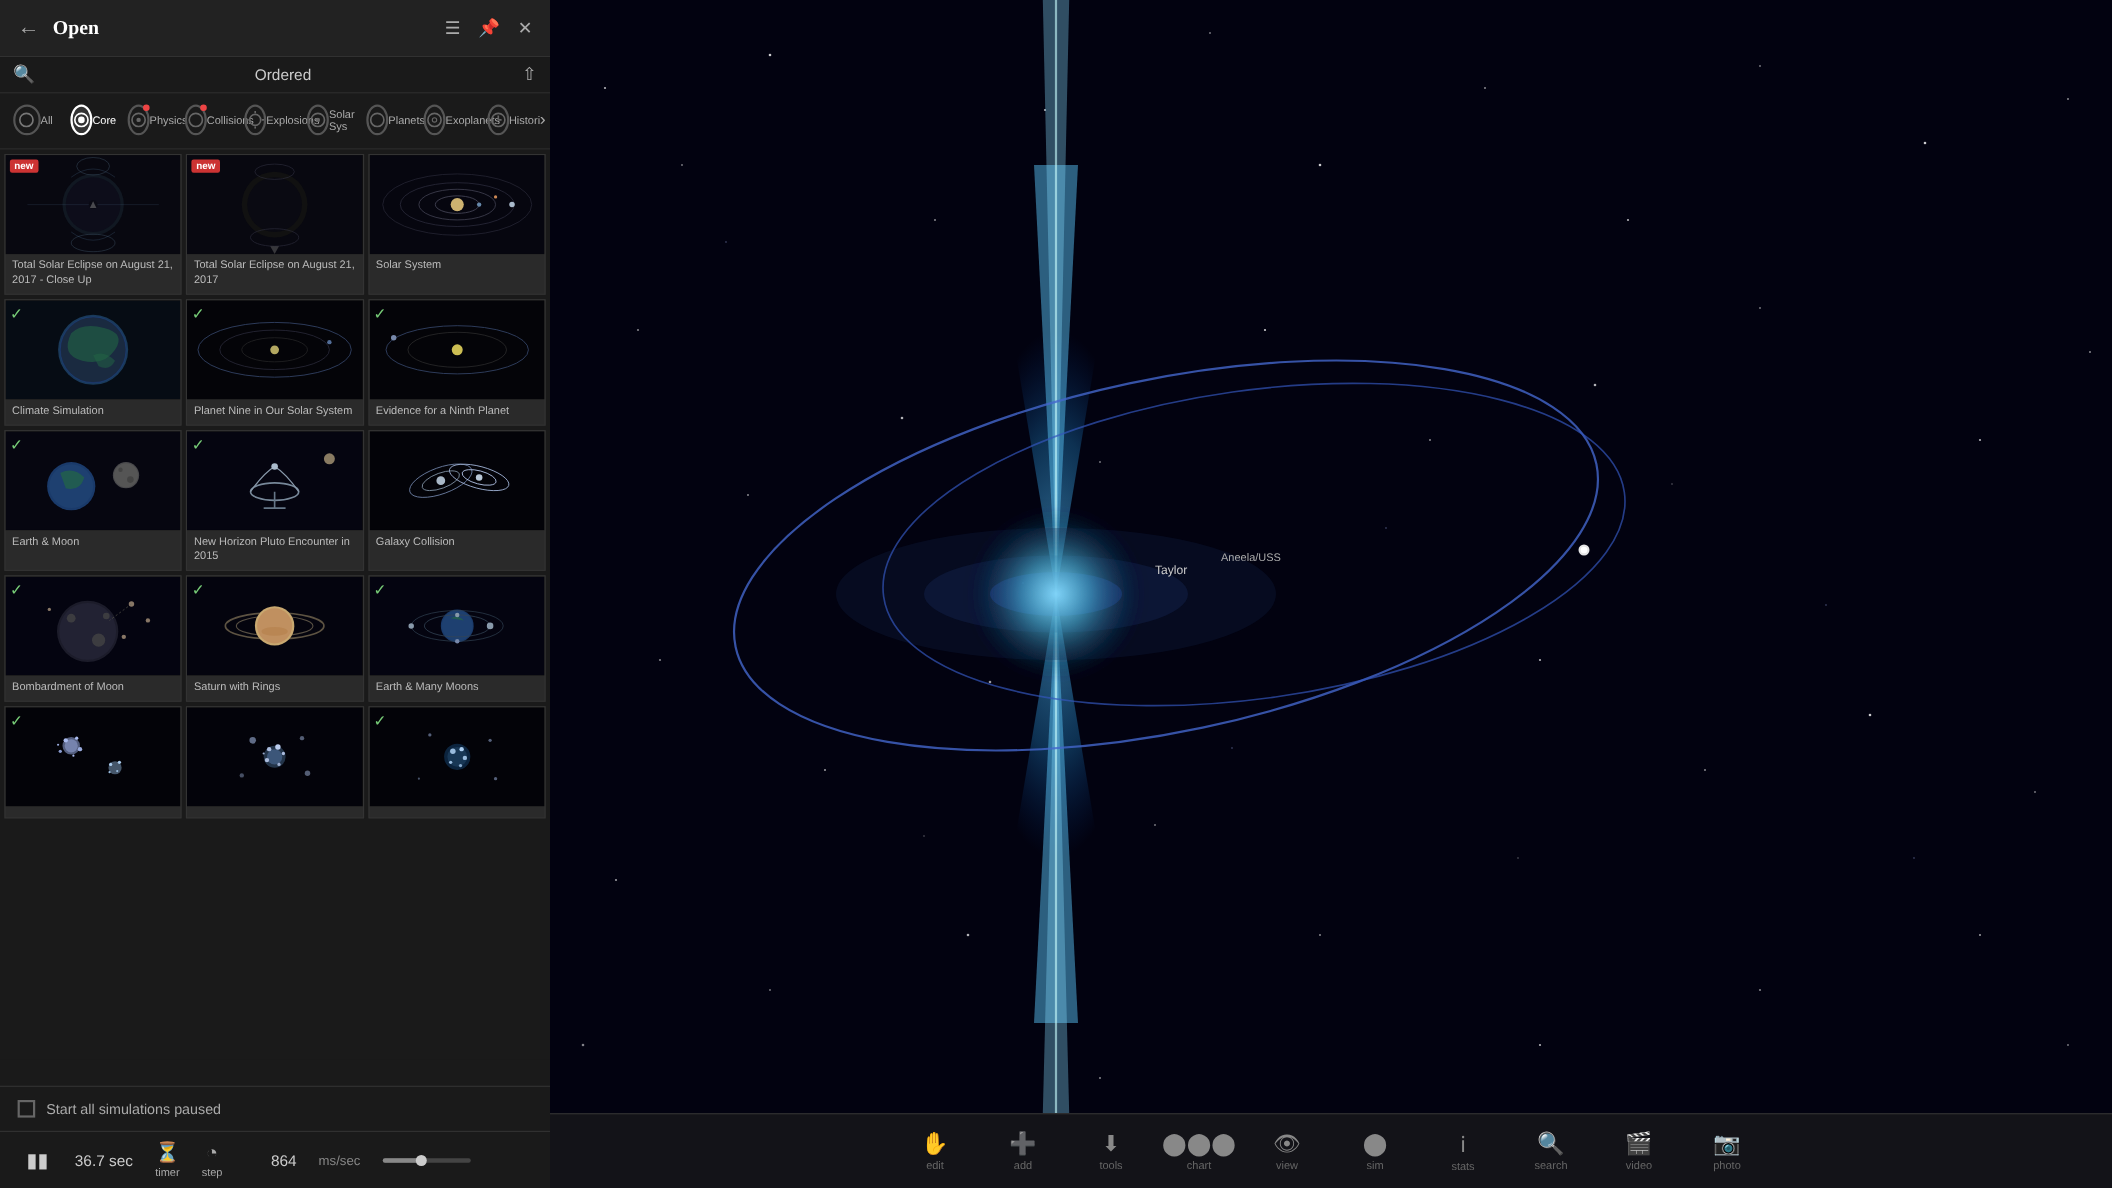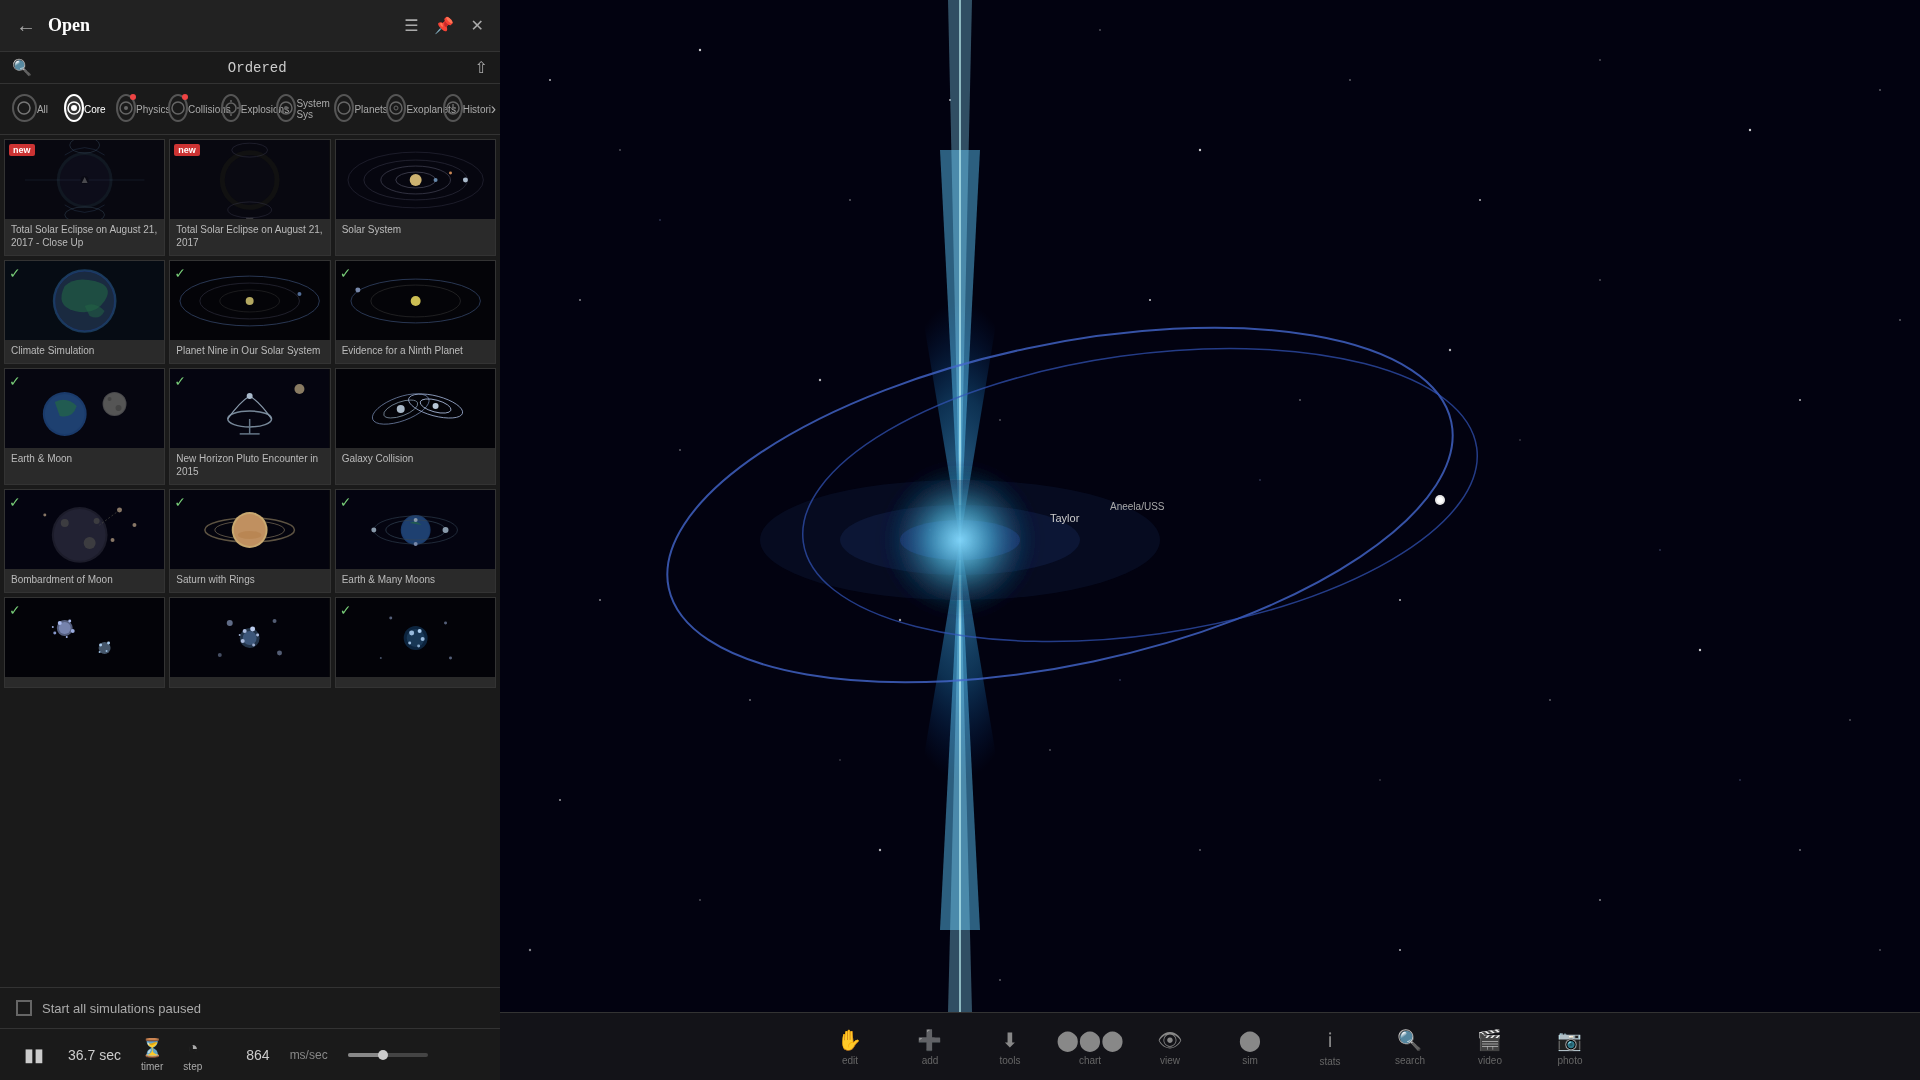--- a/index.html
+++ b/index.html
@@ -69,21 +69,20 @@
       color: #888;
       font-size: 16px;
       margin-right: 8px;
     }
 
     .ordered-label {
       color: #ccc;
       font-size: 14px;
       flex: 1;
       text-align: center;
-      font-family: Liberation Mono, monospace;
     }
 
     .sort-icon {
       color: #aaa;
       font-size: 16px;
       cursor: pointer;
     }
 
     
     .category-tabs {
@@ -178,21 +177,21 @@
       flex: 1;
       background: #2a2a2a;
       border: 1px solid #333;
       cursor: pointer;
       position: relative;
       overflow: hidden;
     }
 
     .sim-thumb {
       width: 100%;
-      height: 79px;
+      height: 90px;
       background: #111;
       display: flex;
       align-items: center;
       justify-content: center;
       position: relative;
       overflow: hidden;
       text-align: right;
     }
 
     .sim-title {
@@ -465,21 +464,21 @@
         </div>
         <span class="tab-label">Explosions</span>
       </div>
       <div class="cat-tab">
         <div class="tab-icon">
           <svg width="16" height="16" viewBox="0 0 16 16">
               <circle cx="8" cy="8" r="6" fill="none" stroke="#666" stroke-width="1.5"></circle>
               <circle cx="8" cy="8" r="2" fill="#666"></circle>
             </svg>
         </div>
-        <span class="tab-label">System Sys</span>
+        <span class="tab-label">Solar Sys</span>
       </div>
       <div class="cat-tab">
         <div class="tab-icon">
           <svg width="16" height="16" viewBox="0 0 16 16">
               <circle cx="8" cy="8" r="6" fill="none" stroke="#666" stroke-width="1.5"></circle>
             </svg>
         </div>
         <span class="tab-label">Planets</span>
       </div>
       <div class="cat-tab">

